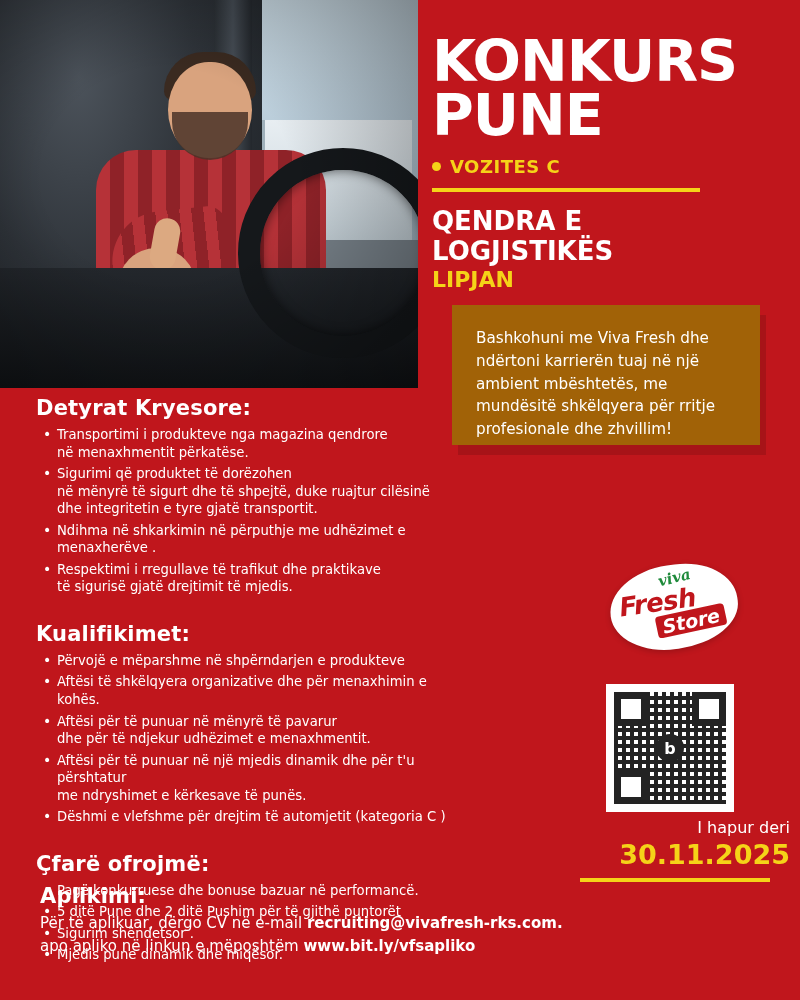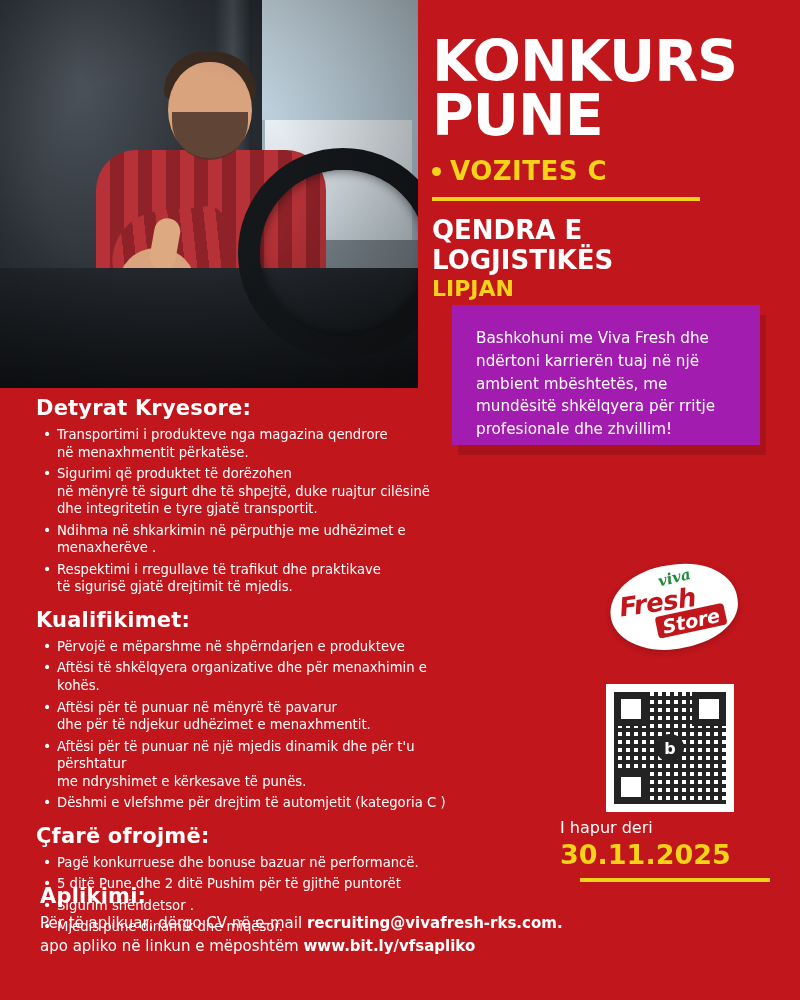--- a/index.html
+++ b/index.html
@@ -121,21 +121,21 @@
   }
   .title-sub-row {
     display: flex; align-items: center; gap: 9px;
     margin-top: 14px;
   }
   .bullet-dot {
     width: 9px; height: 9px; background:#f5d318; border-radius:50%;
     flex: 0 0 auto;
   }
   .title-sub {
-    font-size: 26px; font-weight: 800; color:#f5d318;
+    font-size: 18px; font-weight: 800; color:#f5d318;
     font-family: "DejaVu Sans", sans-serif;
     letter-spacing: .5px;
   }
   .yellow-rule {
     margin-top: 11px;
     width: 268px; height: 4px; background:#f5d318;
   }
   .title-dept {
     margin-top: 15px;
     font-size: 26px; font-weight: 800; line-height: 1.15;
@@ -145,21 +145,21 @@
     font-size: 22px; font-weight: 800; color:#f5d318;
     font-family: "DejaVu Sans", sans-serif;
     line-height: 1.15;
   }
 
   
   .intro-card {
     position:absolute;
     left: 452px; top: 305px;
     width: 308px; height: 140px;
-    background: #a21caf;
+    background: #a16207;
     box-shadow: 6px 10px 0 rgba(0,0,0,.13);
     padding: 22px 24px;
     color:#fff;
   }
   .intro-card p {
     font-size: 15.2px; line-height: 1.5;
     font-family: "DejaVu Sans", sans-serif;
   }
 
   
@@ -168,21 +168,21 @@
     left: 36px; top: 396px;
     width: 430px;
     color: #fff;
   }
   .sec-head {
     font-size: 21px; font-weight: 800;
     font-family: "DejaVu Sans", sans-serif;
     margin: 0 0 6px 0;
     letter-spacing: .2px;
   }
-  .sec-head.gap { margin-top: 12px; }
+  .sec-head.gap { margin-top: 26px; }
   ul.items { list-style: none; margin: 0 0 0 6px; }
   ul.items > li {
     position: relative;
     padding-left: 15px;
     font-size: 13.2px;
     line-height: 1.33;
     margin-bottom: 4px;
     font-family: "DejaVu Sans", sans-serif;
   }
   ul.items > li::before {
@@ -263,21 +263,21 @@
     position:absolute; left:50%; top:50%; transform:translate(-50%,-50%);
     width:28px; height:28px; border-radius:50%;
     background:#111; color:#fff; font-size:16px; font-weight:800;
     display:flex; align-items:center; justify-content:center;
     font-family:"DejaVu Sans", sans-serif;
   }
 
   
   .deadline {
     position:absolute; left: 560px; top: 818px; width: 230px;
-    text-align:left; color:#fff;
+    text-align:right; color:#fff;
   }
   .deadline .lbl {
     font-size: 16px; font-family:"DejaVu Sans", sans-serif;
     margin-bottom: 2px;
   }
   .deadline .date {
     font-size: 27px; font-weight: 800; color:#f5d318;
     font-family:"DejaVu Sans", sans-serif;
   }
   .deadline .rule {

